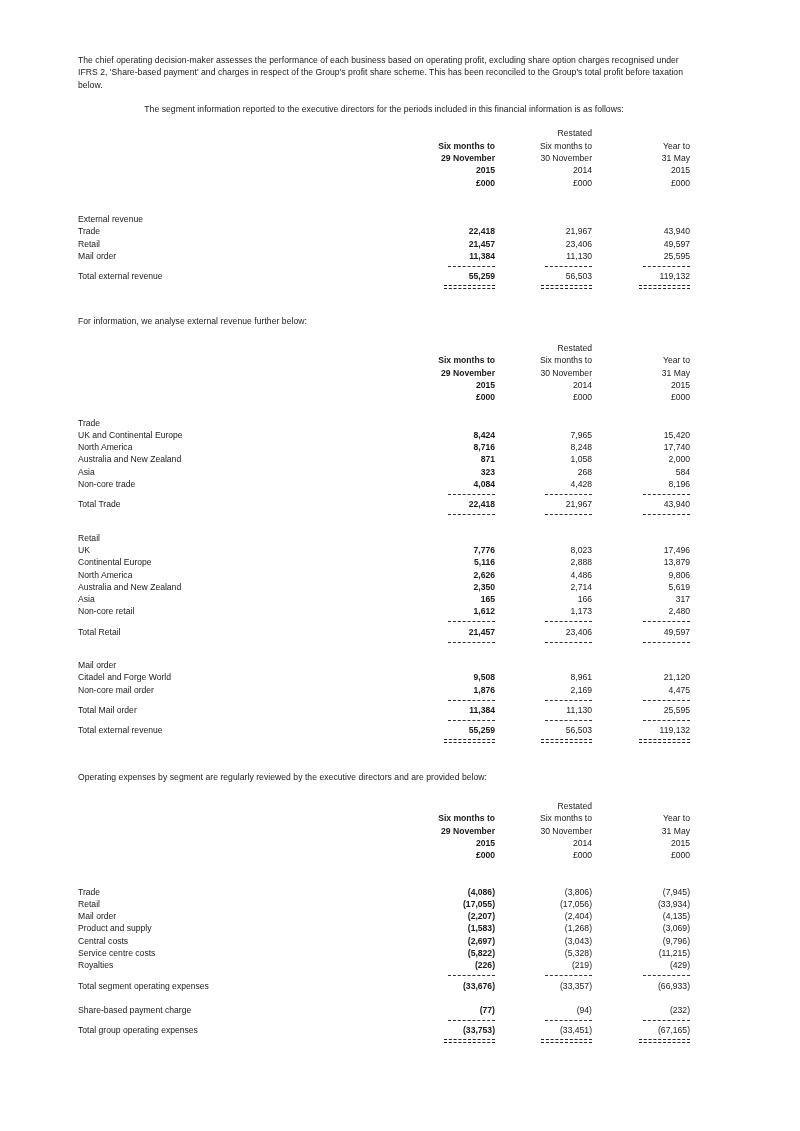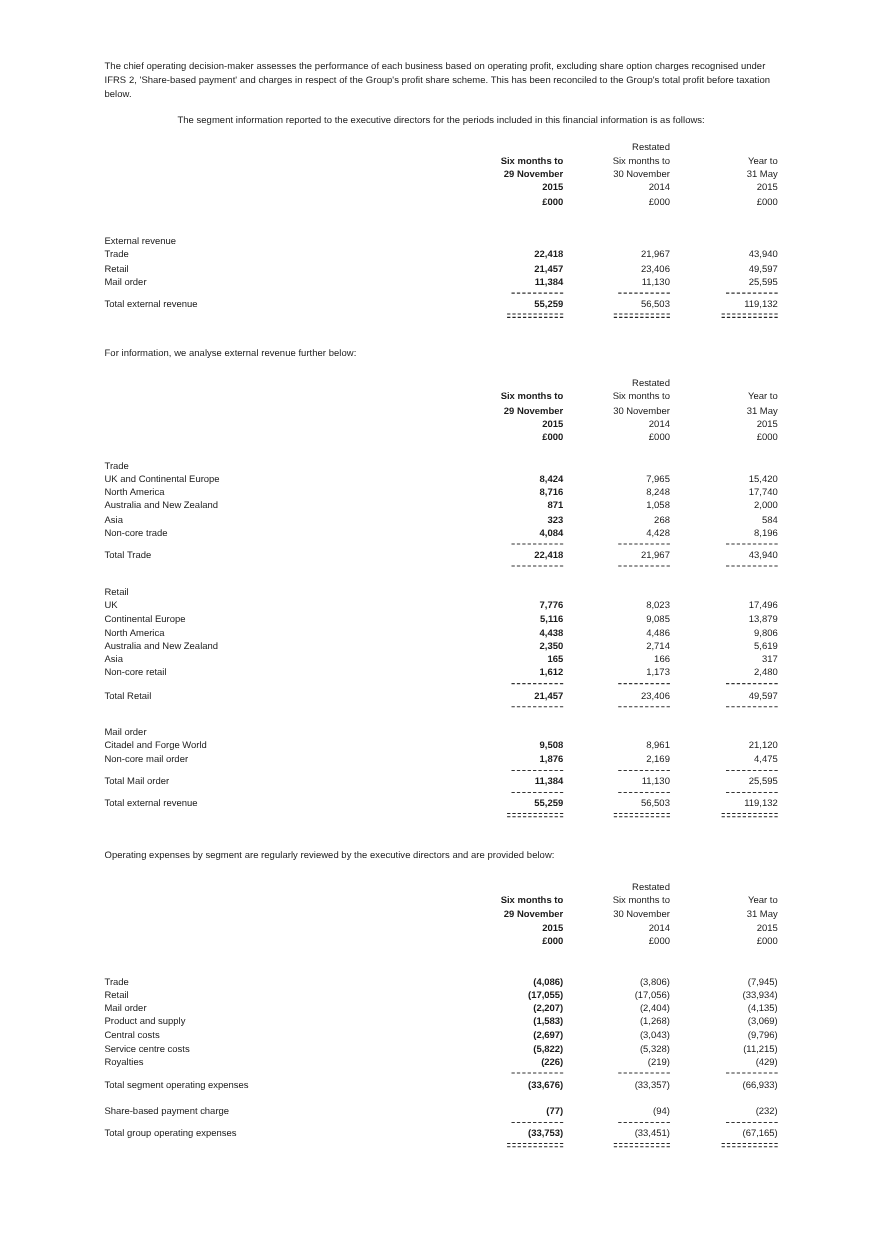--- a/index.html
+++ b/index.html
@@ -10,21 +10,21 @@
   body {
     width: 800px;
     height: 1131px;
     font-family: "Liberation Sans", sans-serif;
     color: #1a1a1a;
     position: relative;
     overflow: hidden;
   }
   .page {
     position: absolute;
-    left: 95px;
+    left: 78px;
     top: 54px;
     width: 612px;
   }
 
   
   .para {
     font-size: 8.6px;
     line-height: 12.3px;
     margin: 0 0 12px 0;
     letter-spacing: 0.005em;
@@ -336,26 +336,26 @@
       </tr>
       <tr>
         <td class="label">UK</td>
         <td class="num col1">7,776</td>
         <td class="num col2">8,023</td>
         <td class="num col3">17,496</td>
       </tr>
       <tr>
         <td class="label">Continental Europe</td>
         <td class="num col1">5,116</td>
-        <td class="num col2">9,085</td>
+        <td class="num col2">2,888</td>
         <td class="num col3">13,879</td>
       </tr>
       <tr>
         <td class="label">North America</td>
-        <td class="num col1">4,438</td>
+        <td class="num col1">2,626</td>
         <td class="num col2">4,486</td>
         <td class="num col3">9,806</td>
       </tr>
       <tr>
         <td class="label">Australia and New Zealand</td>
         <td class="num col1">2,350</td>
         <td class="num col2">2,714</td>
         <td class="num col3">5,619</td>
       </tr>
       <tr>

